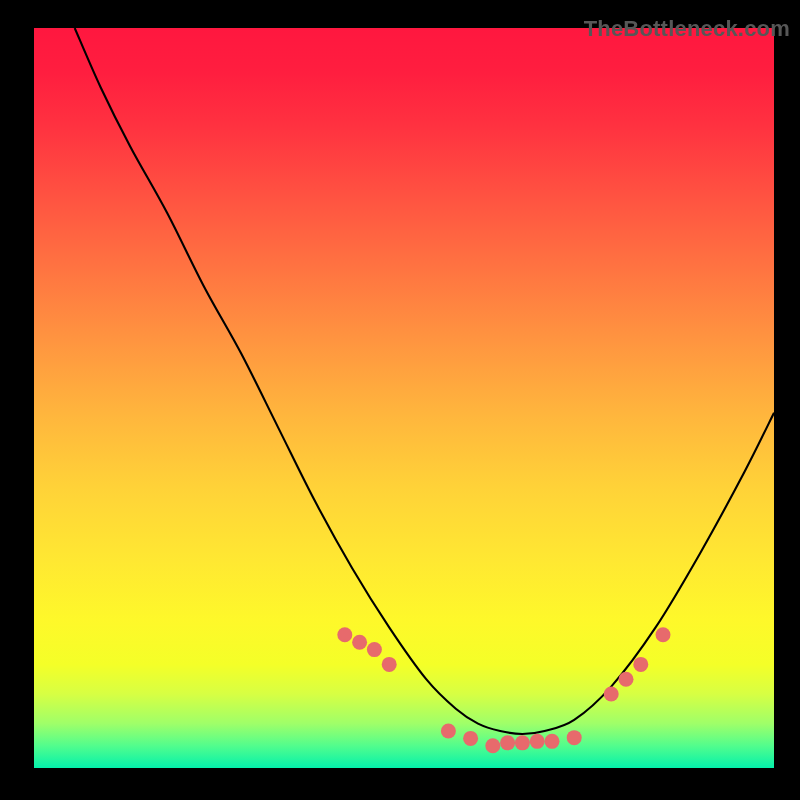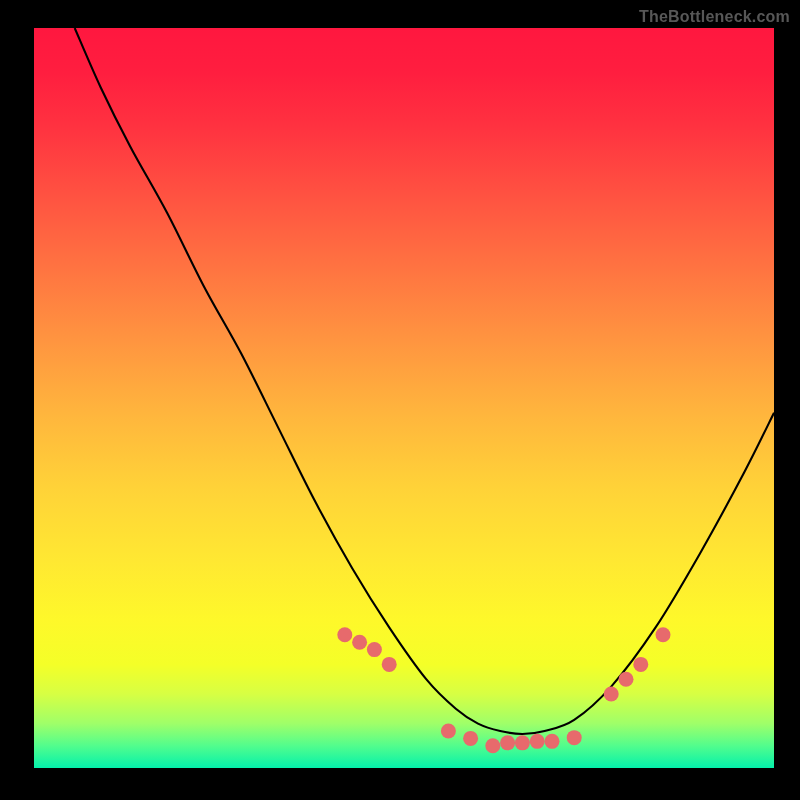--- a/index.html
+++ b/index.html
@@ -11,24 +11,24 @@
     overflow: hidden;
     font-family: Arial, Helvetica, sans-serif;
   }
   .stage {
     position: relative;
     width: 800px;
     height: 800px;
   }
   .watermark {
     position: absolute;
-    top: 8px;
+    top: 16px;
     right: 10px;
     color: #575757;
-    font-size: 16px;
+    font-size: 22px;
     font-weight: 600;
     letter-spacing: 0.2px;
     z-index: 50;
   }
   .plot-area {
     position: absolute;
     left: 34px;
     top: 28px;
     width: 740px;
     height: 740px;

